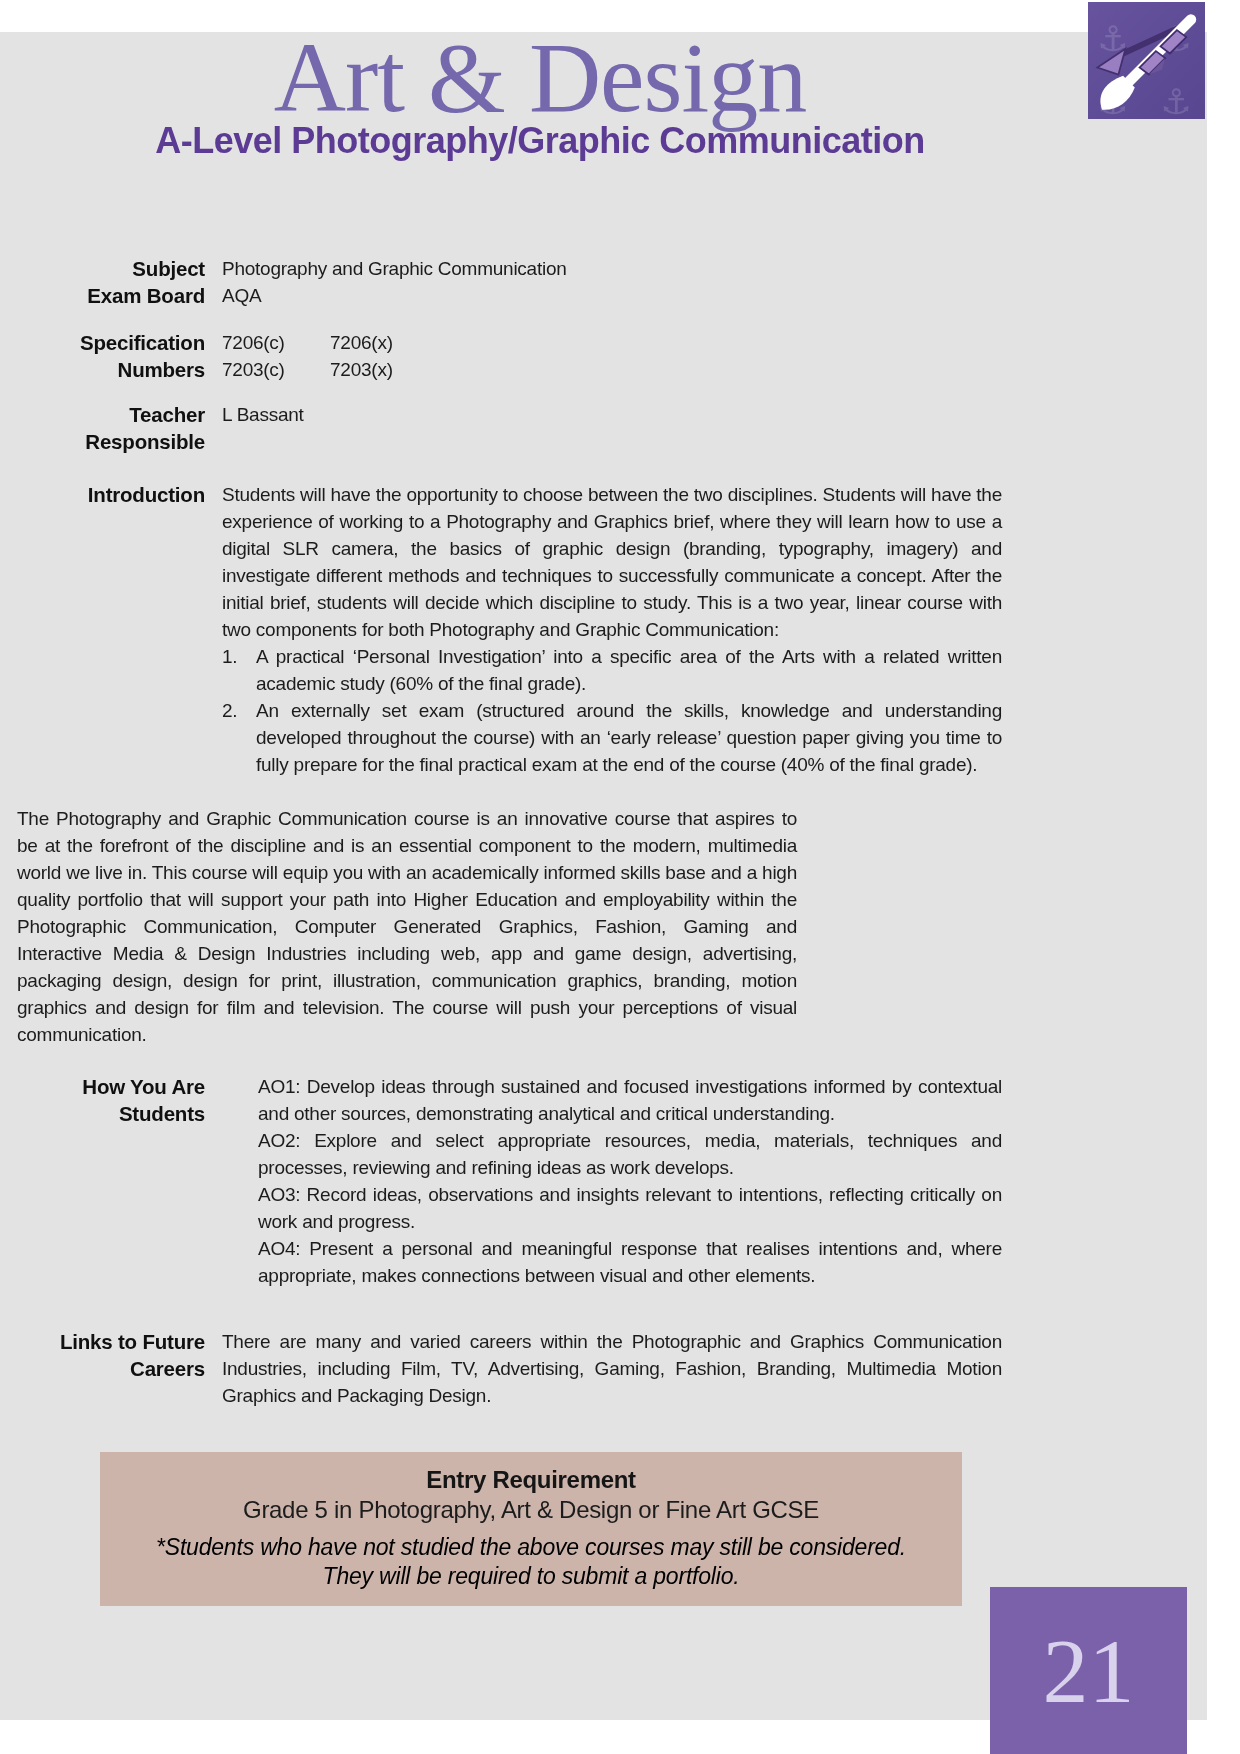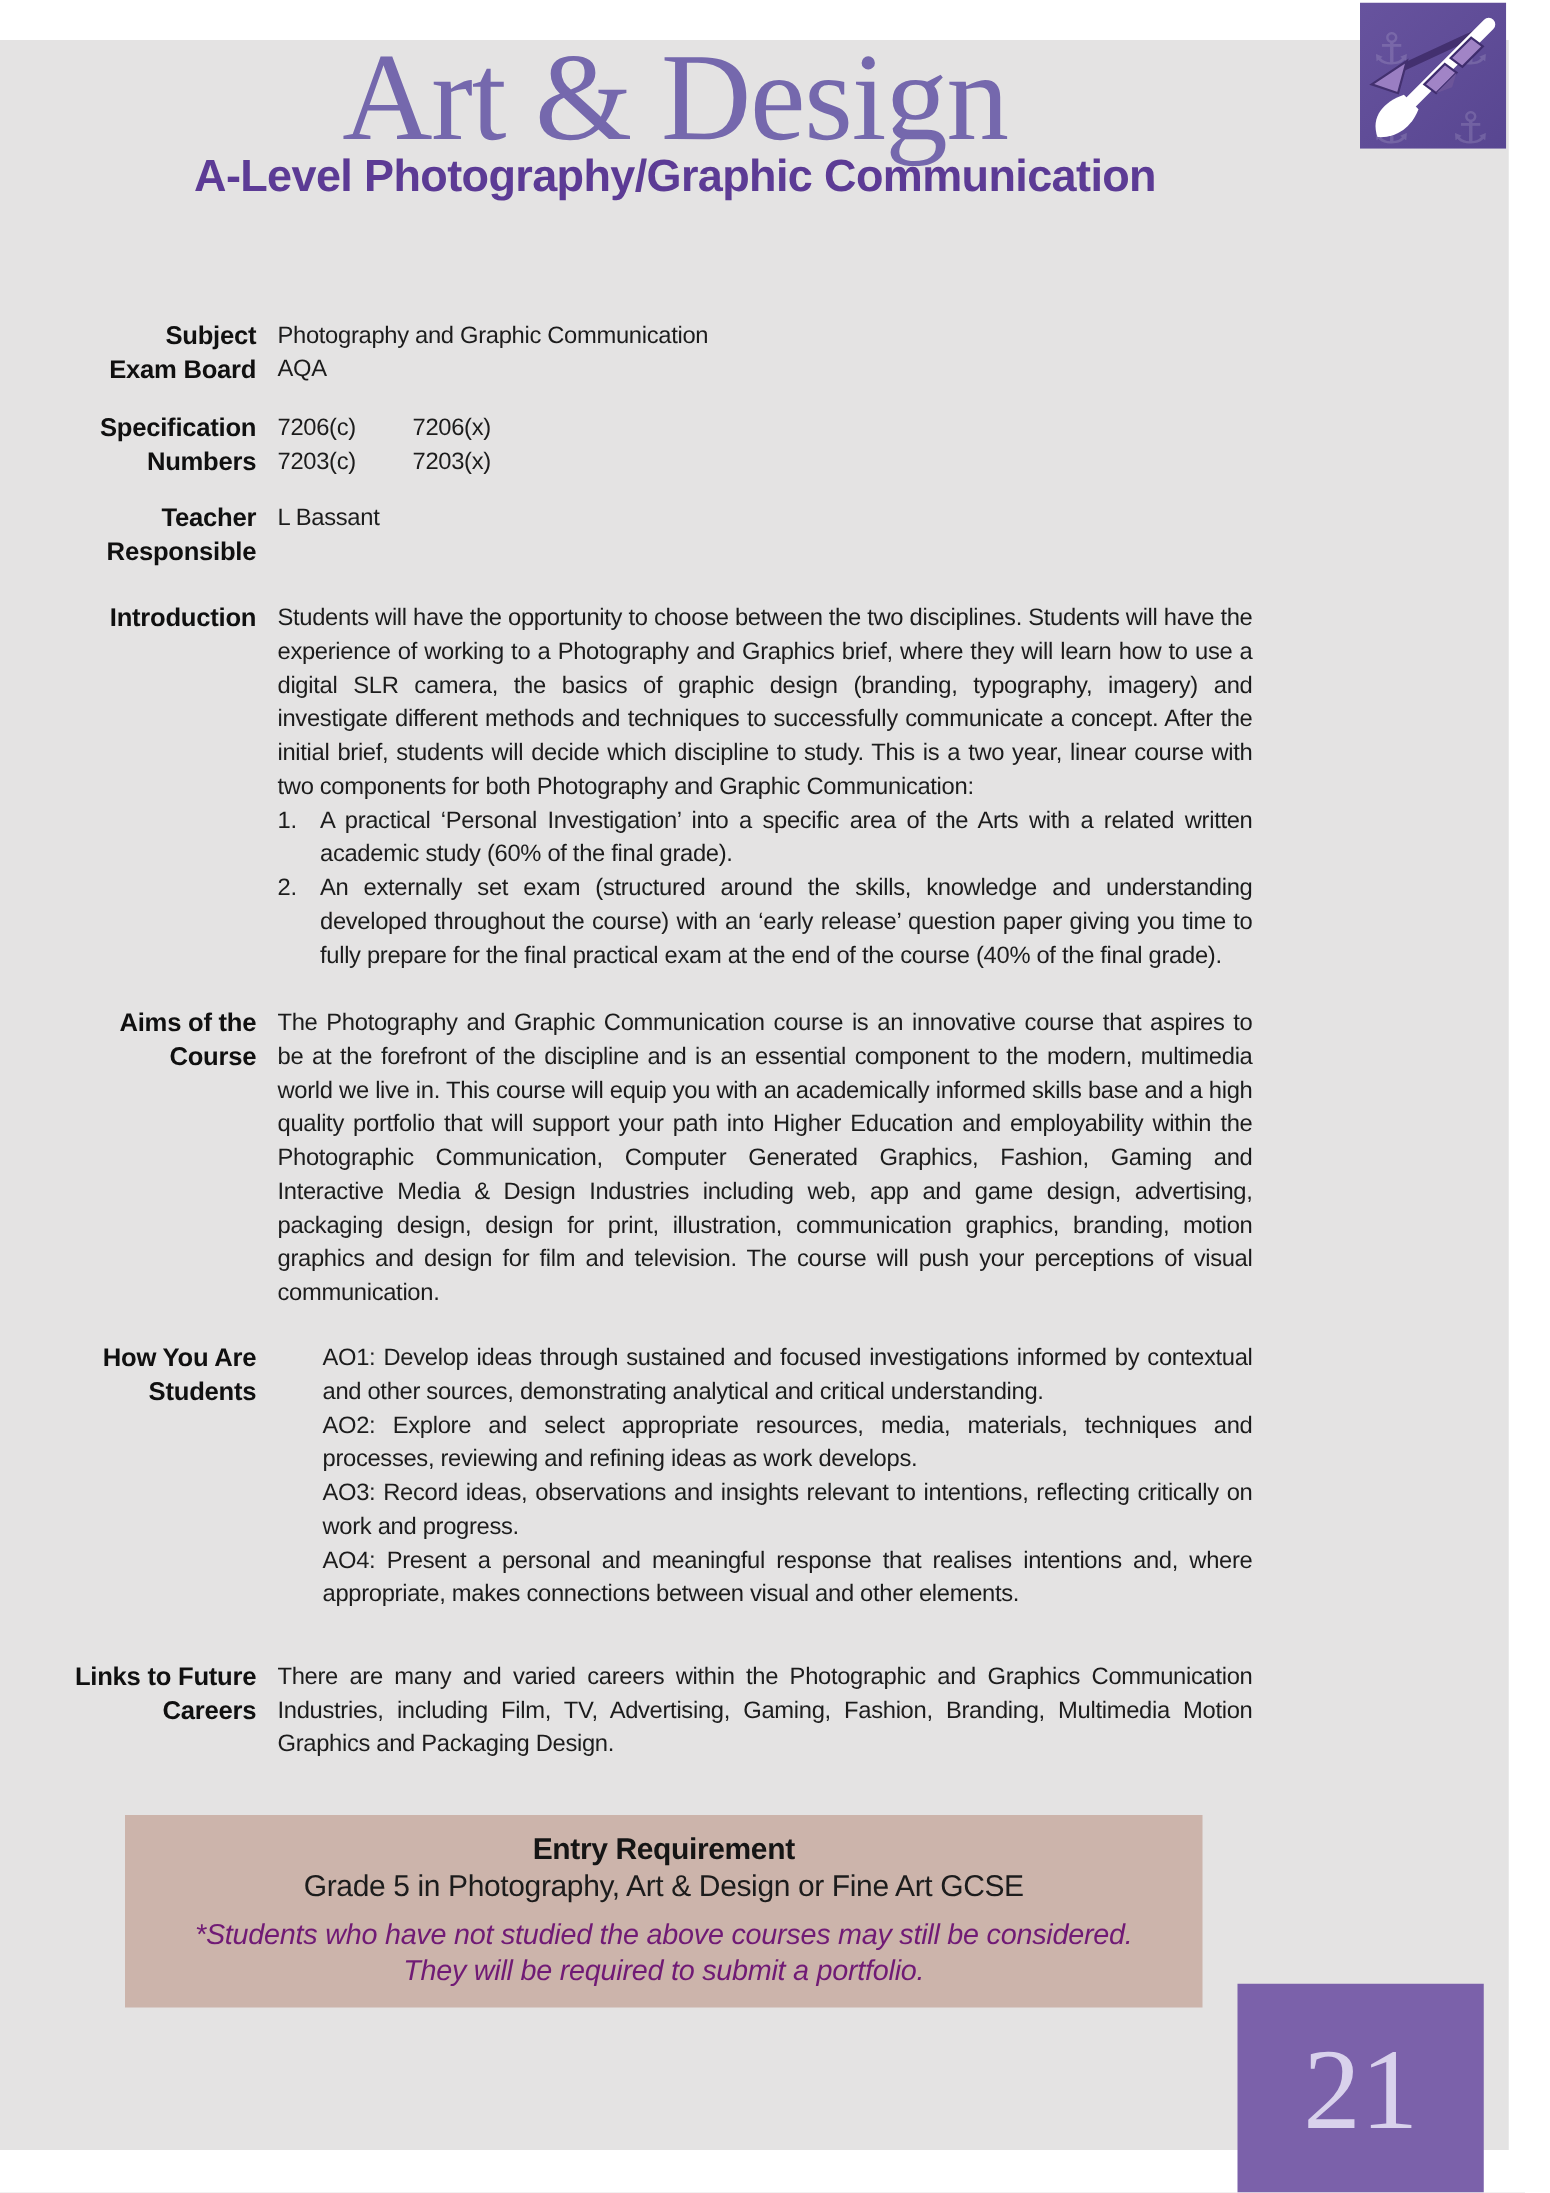--- a/index.html
+++ b/index.html
@@ -42,21 +42,21 @@
   .num-text{flex:1;text-align:justify;}
   .ao{margin:0;}
   
   .entry-box{
     margin-left:100px;width:862px;box-sizing:border-box;background:#ccb4ab;
     text-align:center;padding:13px 4px 15px;margin-top:43px;
   }
   .entry-title{font-weight:bold;font-size:24px;line-height:30px;color:#151515;letter-spacing:-0.3px;}
   .entry-grade{font-size:24px;line-height:30px;color:#1c1c1c;letter-spacing:-0.3px;}
   .entry-note{
-    font-style:italic;font-size:23px;line-height:29px;color:#701a75;
+    font-style:italic;font-size:23px;line-height:29px;color:#000000;
     margin:8px auto 0;max-width:758px;letter-spacing:-0.2px;
   }
   
   .page-box{
     position:absolute;left:990px;top:1587px;width:197px;height:167px;background:#7b61aa;
     display:flex;align-items:center;justify-content:center;
   }
   .page-num{
     font-family:"Liberation Serif","DejaVu Serif",serif;
     font-size:92px;color:#d9d2ec;line-height:1;
@@ -143,24 +143,20 @@
         <span class="num-text">A practical ‘Personal Investigation’ into a specific area of the Arts with a related written academic study (60% of the final grade).</span>
       </div>
       <div class="num-item">
         <span class="num">2.</span>
         <span class="num-text">An externally set exam (structured around the skills, knowledge and understanding developed throughout the course) with an ‘early release’ question paper giving you time to fully prepare for the final practical exam at the end of the course (40% of the final grade).</span>
       </div>
     </div>
   </div>
 
   <div class="row mb-aims">
-    <div class="label">
-      <div>Aims of the</div>
-      <div>Course</div>
-    </div>
     <div class="value">The Photography and Graphic Communication course is an innovative course that aspires to be at the forefront of the discipline and is an essential component to the modern, multimedia world we live in. This course will equip you with an academically informed skills base and a high quality portfolio that will support your path into Higher Education and employability within the Photographic Communication, Computer Generated Graphics, Fashion, Gaming and Interactive Media &amp; Design Industries including web, app and game design, advertising, packaging design, design for print, illustration, communication graphics, branding, motion graphics and design for film and television. The course will push your perceptions of visual communication.</div>
   </div>
 
   <div class="row mb-assessed">
     <div class="label">
       <div>How You Are</div>
       <div>Students</div>
     </div>
     <div class="value">
       <p class="ao">AO1: Develop ideas through sustained and focused investigations informed by contextual and other sources, demonstrating analytical and critical understanding.</p>

